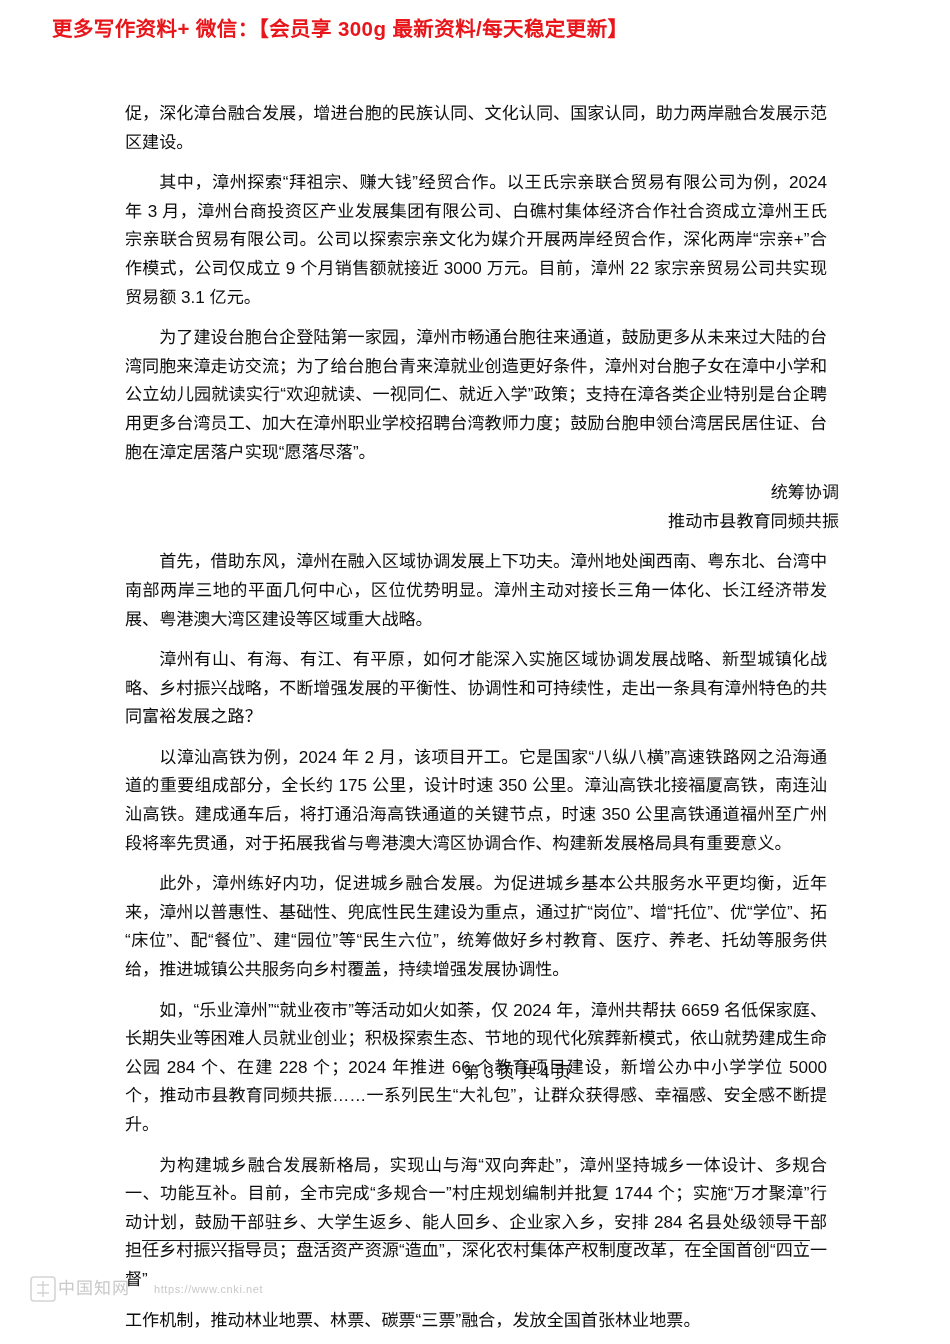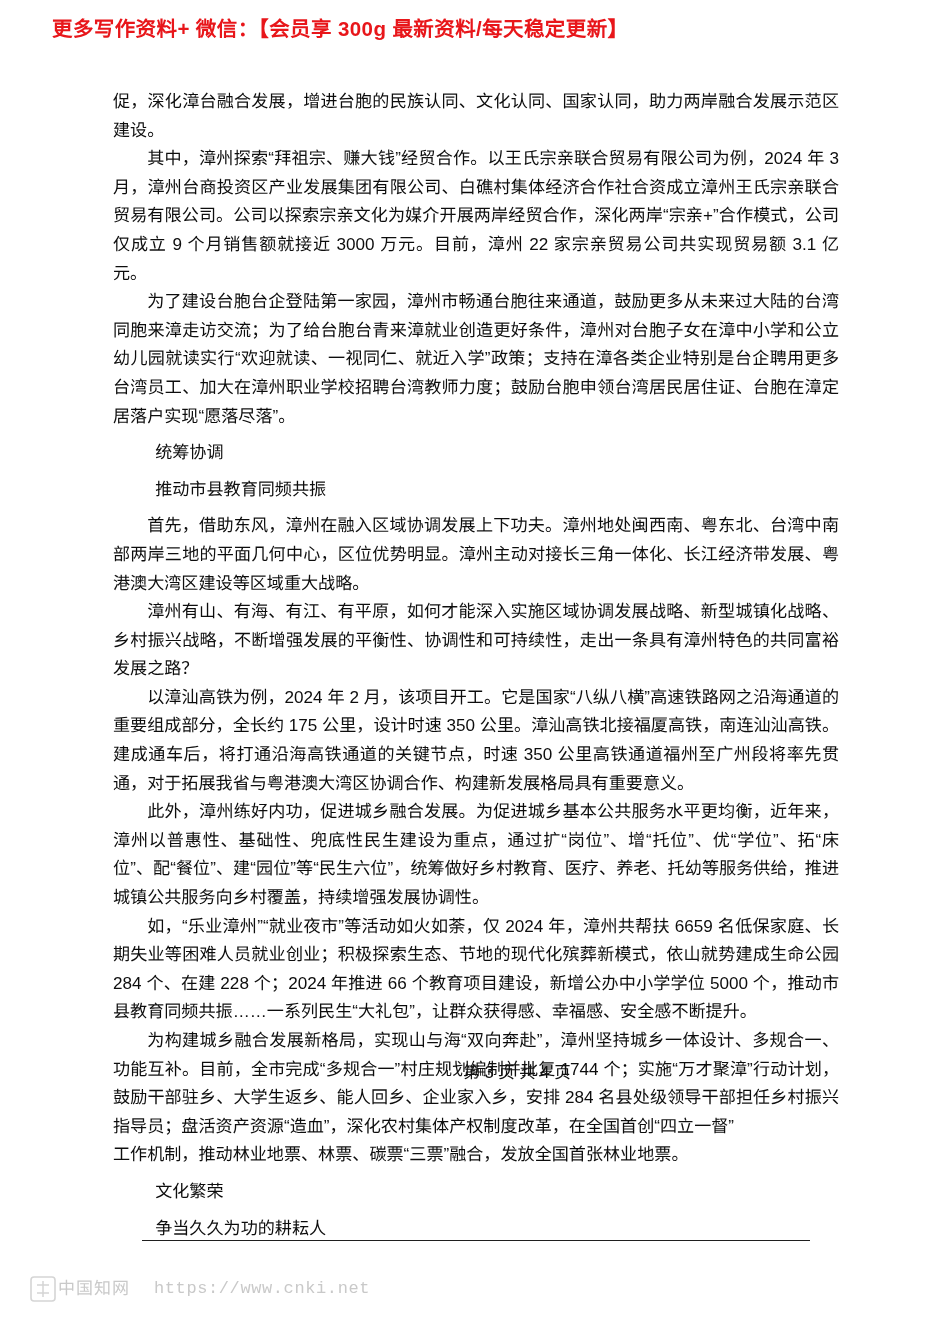--- a/index.html
+++ b/index.html
@@ -46,36 +46,36 @@
     top: 88px;
     width: 726px;
     font-size: 17.1px;
     line-height: 28.6px;
     color: #0d0d0d;
     text-align: justify;
     text-justify: inter-ideograph;
   }
 
   .para {
-    margin: 0;
+    margin: 12px;
     text-indent: 2em;
     text-align: justify;
     text-justify: inter-ideograph;
     word-break: break-all;
   }
 
   .para.no-indent {
     text-indent: 0;
   }
 
   
   .subhead {
-    margin: 8px;
+    margin: 0;
     text-indent: 2em;
-    text-align: left;
+    text-align: right;
     white-space: nowrap;
   }
 
   
   .page-number {
     position: absolute;
     left: 0;
     top: 1060px;
     width: 950px;
     text-align: center;
@@ -116,22 +116,22 @@
   .cnki-name {
     font-size: 17px;
     line-height: 26px;
     color: #c9c9c9;
     letter-spacing: 1px;
     white-space: nowrap;
   }
 
   .cnki-url {
     margin-left: 22px;
-    font-family: Liberation Mono, monospace;
-    font-size: 17px;
+    font-family: Liberation Sans, sans-serif;
+    font-size: 11px;
     line-height: 26px;
     color: #c9c9c9;
     letter-spacing: 0.6px;
     white-space: nowrap;
   }
 </style>
 </head>
 <body>
 
 <div class="page">

